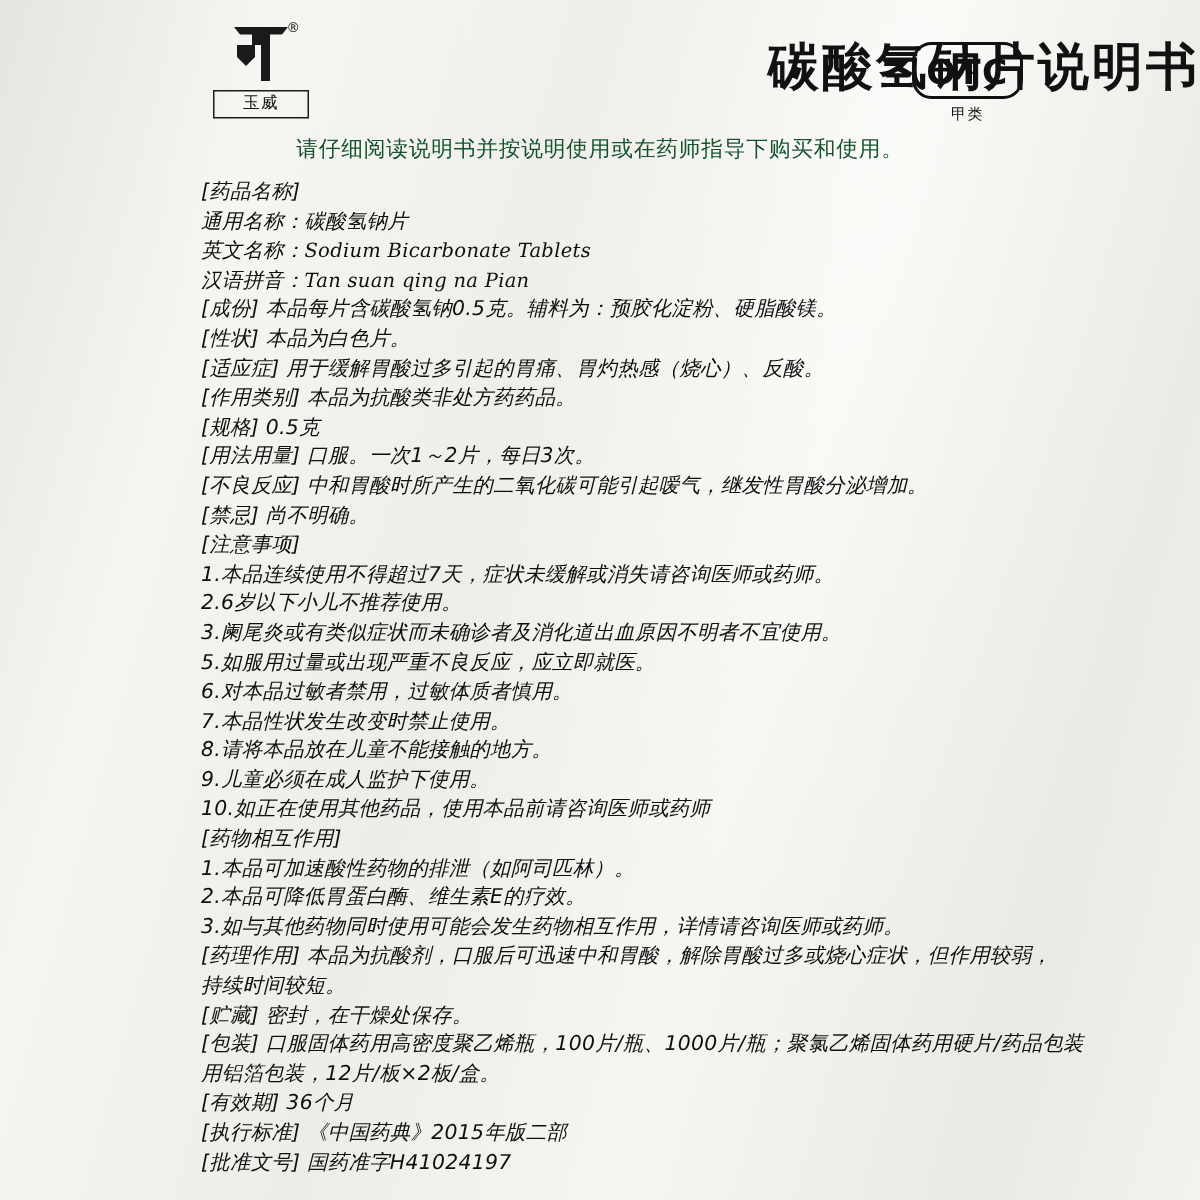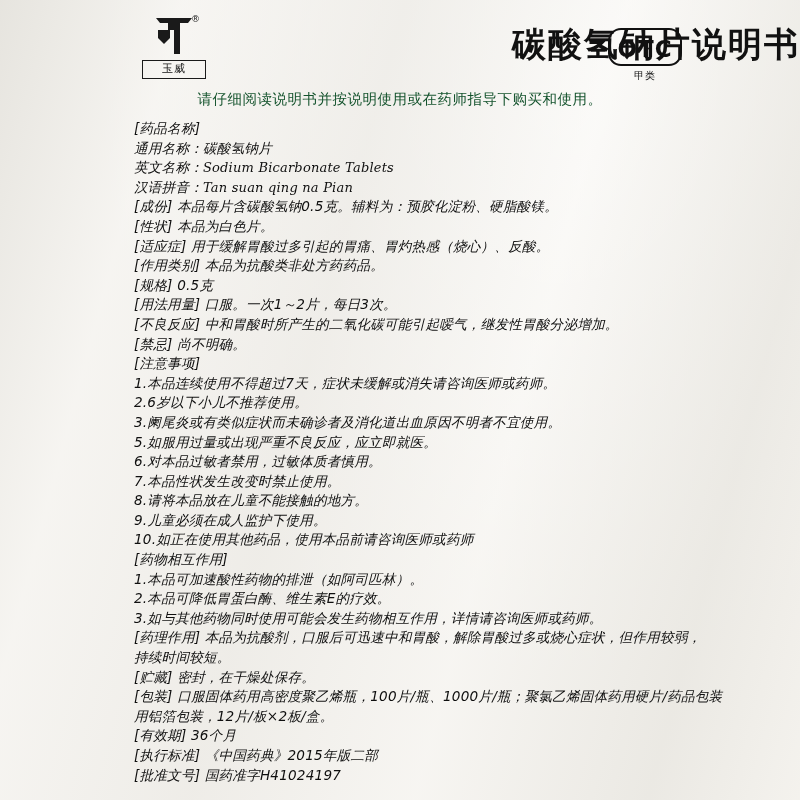--- a/index.html
+++ b/index.html
@@ -64,21 +64,21 @@
     color: #222;
   }
   .logo-text {
     margin-top: 2px;
     border: 1.5px solid #1a1a1a;
     font-size: 11px;
     line-height: 14px;
     letter-spacing: 1px;
     padding: 1px 0 2px;
     color: #111;
-    font-family: Liberation Mono, monospace;
+    font-family: Liberation Serif, serif;
   }
   .doc-title {
     position: absolute;
     left: 0;
     right: 0;
     top: 22px;
     text-align: right;
     font-size: 34px;
     font-weight: bold;
     letter-spacing: 2px;

